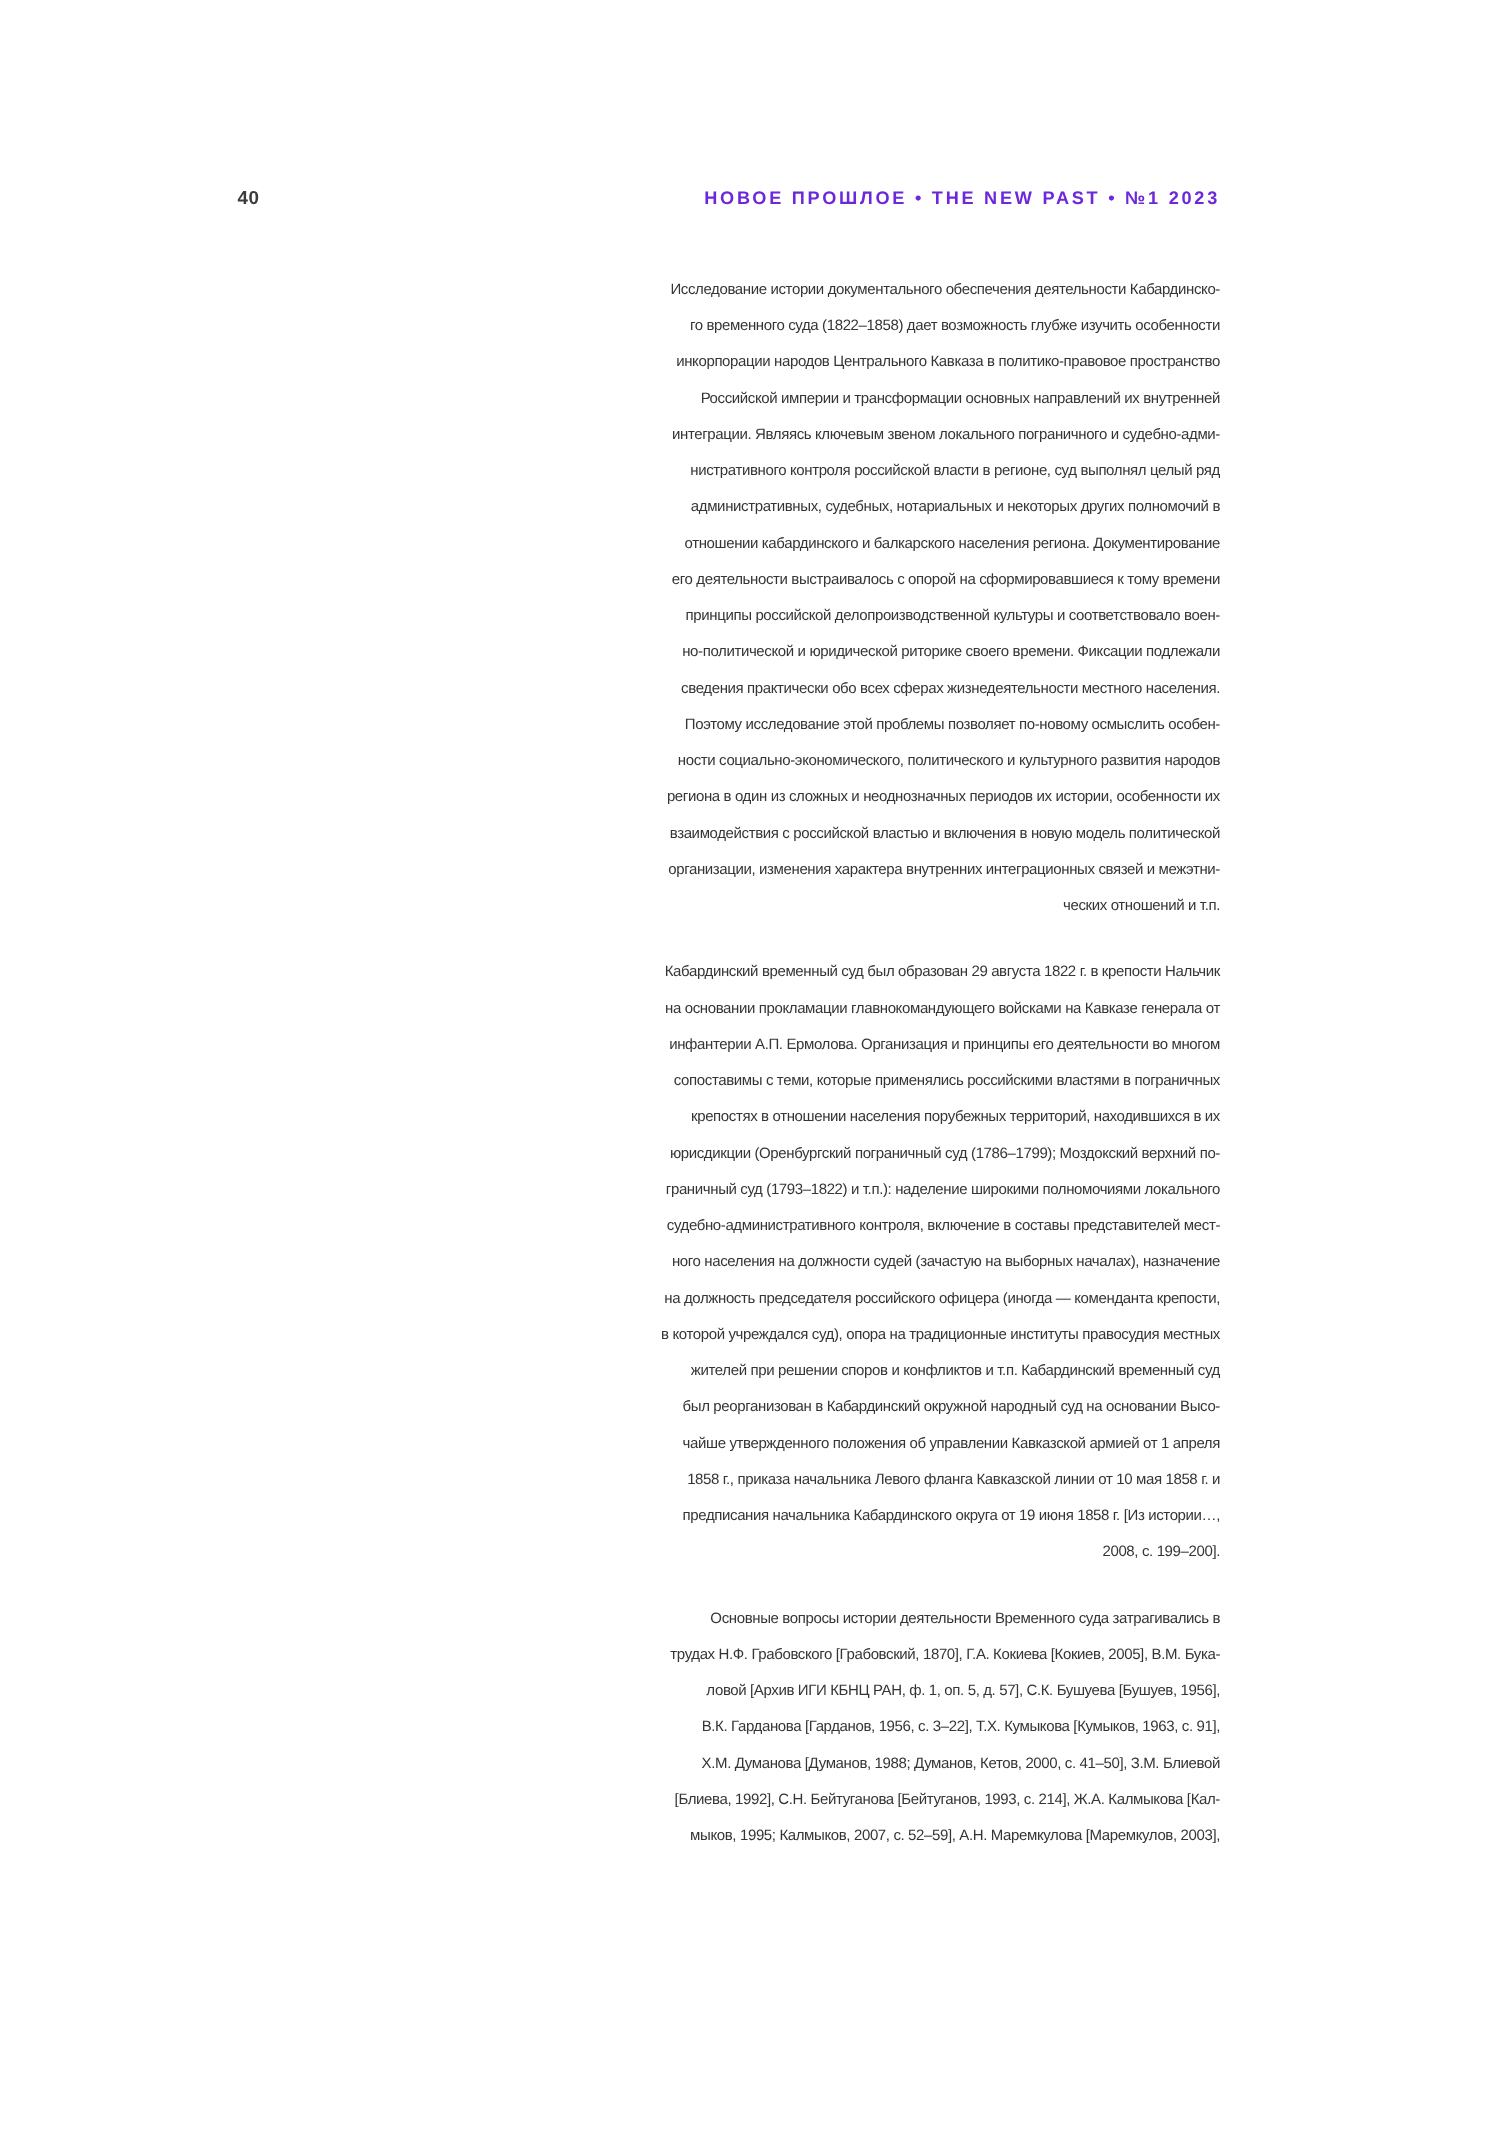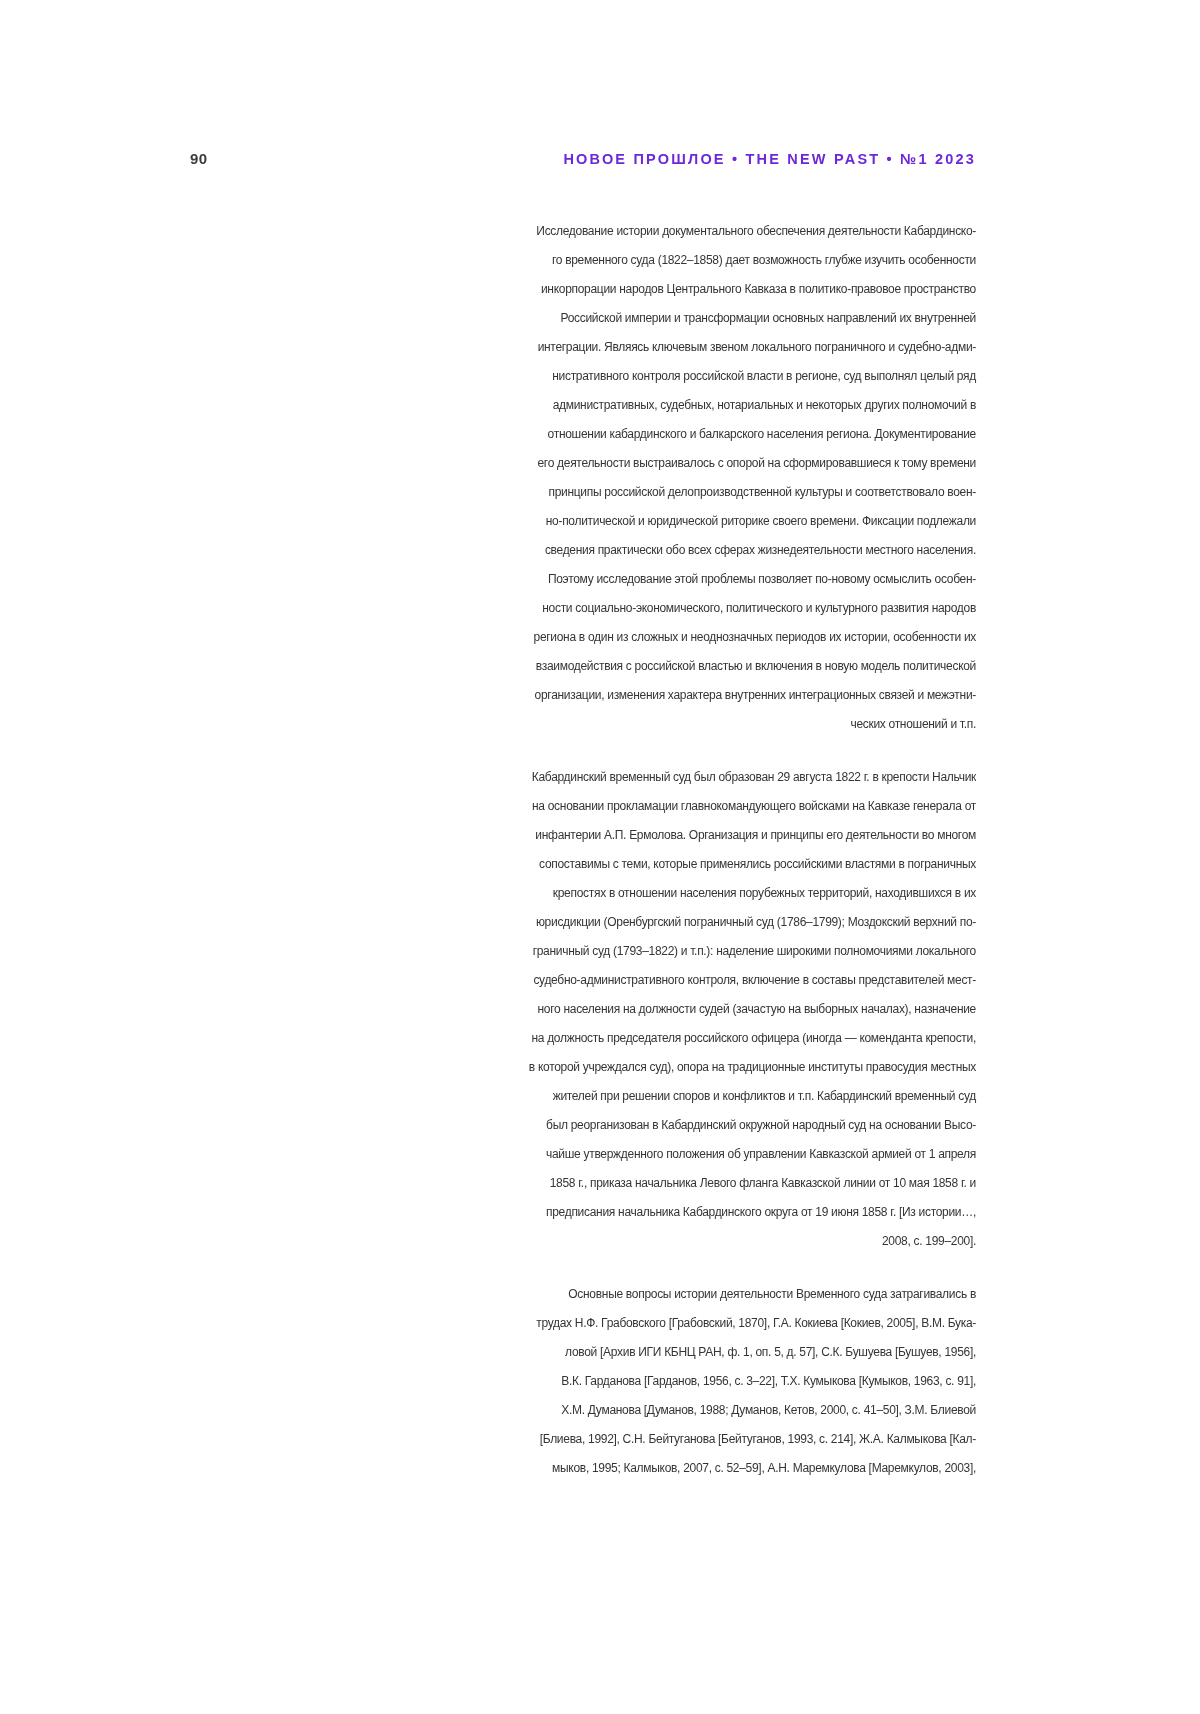--- a/index.html
+++ b/index.html
@@ -48,21 +48,21 @@
     margin: 0 0 24px 0;
     white-space: pre-line;
     text-align: right;
   }
 </style>
 </head>
 <body>
 
 <div class="page">
   <div class="running-header">
-    <span class="page-number">90</span>
+    <span class="page-number">40</span>
     <span class="journal-title">НОВОЕ ПРОШЛОЕ • THE NEW PAST • №1 2023</span>
   </div>
 
   <div class="article-body">
     <p>Исследование истории документального обеспечения деятельности Кабардинско-
 го временного суда (1822–1858) дает возможность глубже изучить особенности
 инкорпорации народов Центрального Кавказа в политико-правовое пространство
 Российской империи и трансформации основных направлений их внутренней
 интеграции. Являясь ключевым звеном локального пограничного и судебно-адми-
 нистративного контроля российской власти в регионе, суд выполнял целый ряд

